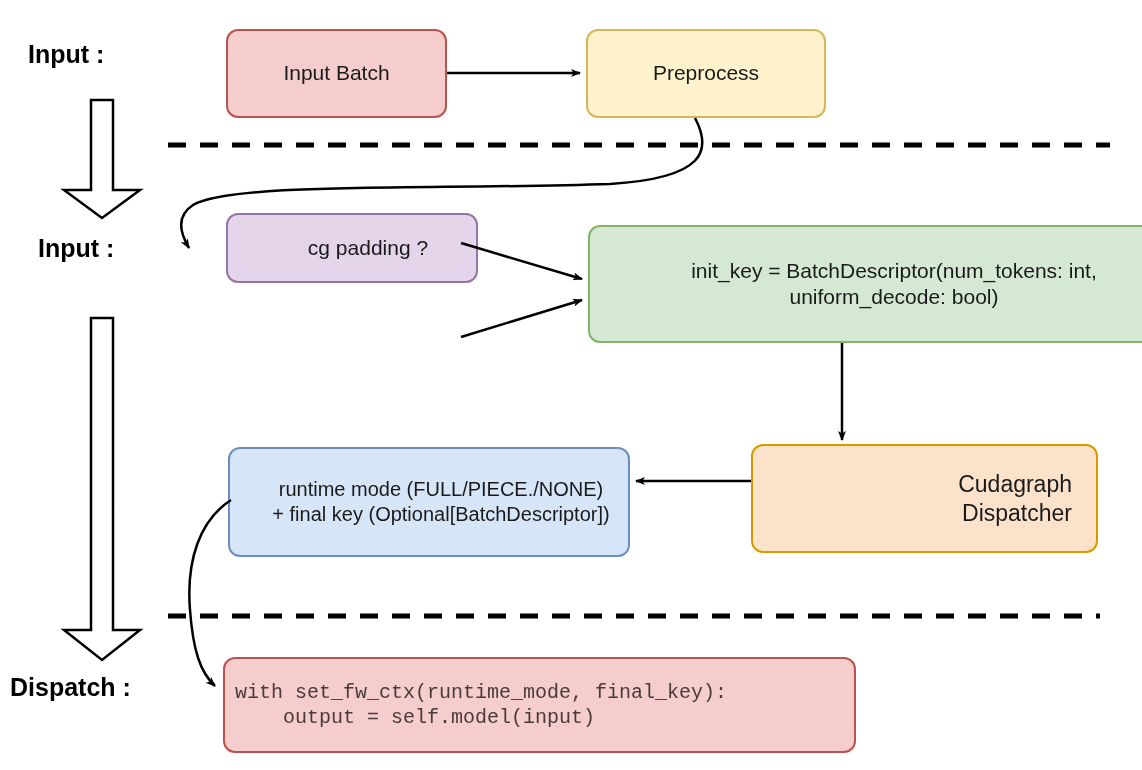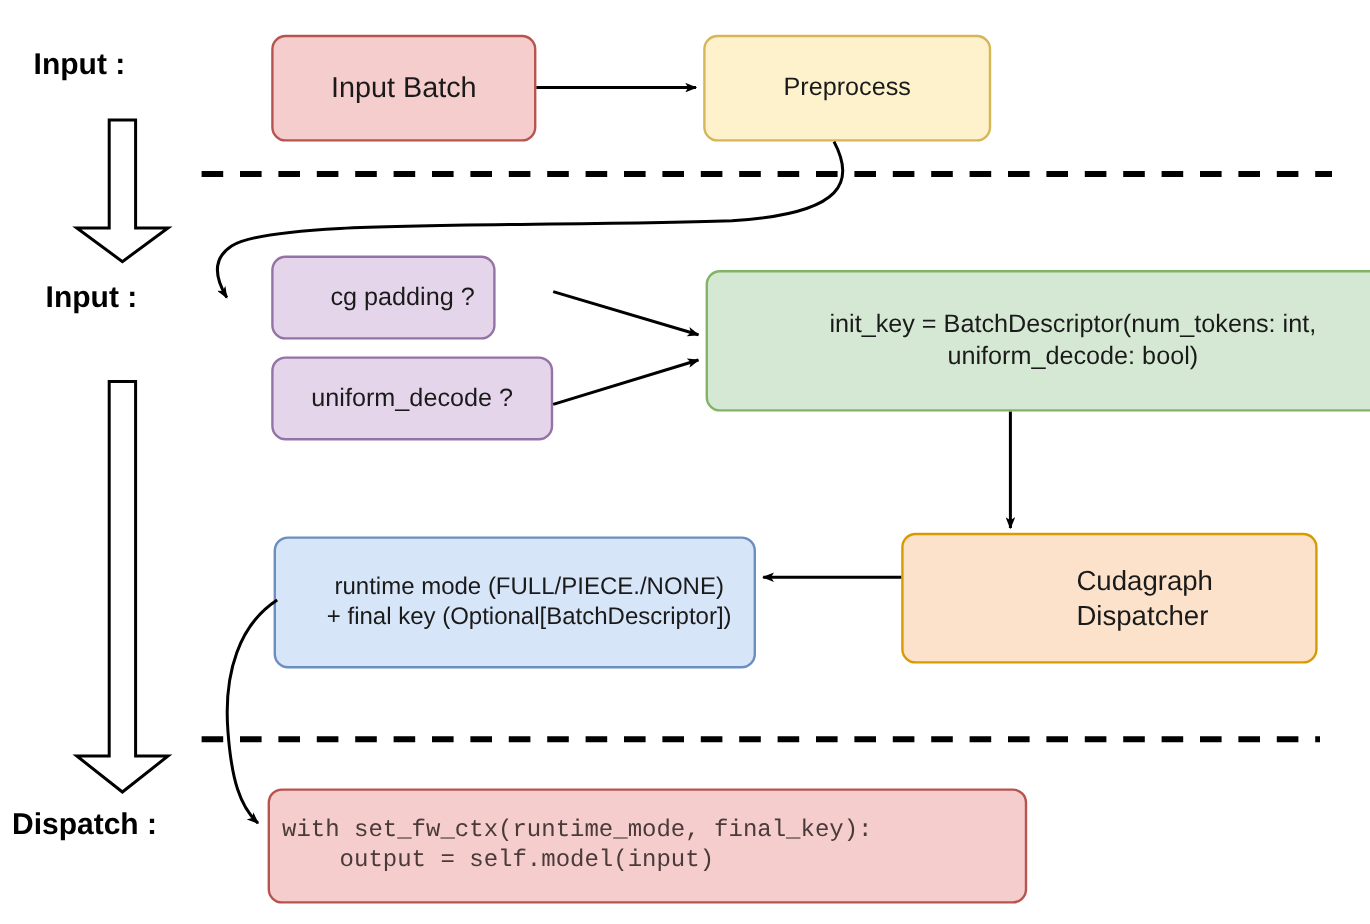--- a/index.html
+++ b/index.html
@@ -62,43 +62,40 @@
 </style>
 </head>
 <body>
 
 <div id="canvas">
 
   <div class="stage-label" style="left:28px; top:40px;">Input :</div>
   <div class="stage-label" style="left:38px; top:234px;">Input :</div>
   <div class="stage-label" style="left:10px; top:673px;">Dispatch :</div>
 
-  <div class="node" style="left:226px; top:29px; width:221px; height:89px; background:#f5cdcd; border-color:#b85450; font-size:24px;">
+  <div class="node" style="left:226px; top:29px; width:221px; height:89px; background:#f5cdcd; border-color:#b85450; font-size:21px;">
     <span class="node-label">Input Batch</span>
   </div>
 
   <div class="node" style="left:586px; top:29px; width:240px; height:89px; background:#fdf2cc; border-color:#d6b656; font-size:21px;">
     <span class="node-label">Preprocess</span>
   </div>
 
-  <div class="node" style="left:226px; top:213px; width:187px; height:70px; background:#e4d5ea; border-color:#9673a6; font-size:21px;padding-left:40px;">
+  <div class="node" style="left:226px; top:213px; width:252px; height:70px; background:#e4d5ea; border-color:#9673a6; font-size:21px;padding-left:40px;">
     <span class="node-label">cg padding ?</span>
   </div>
 
-  <div class="node" style="left:226px; top:297px; width:235px; height:70px; background:#e4d5ea; border-color:#9673a6; font-size:21px;">
-    <span class="node-label">uniform_decode ?</span>
-  </div>
 
   <div class="node" style="left:588px; top:225px; width:612px; height:118px; background:#d5e8d4; border-color:#82b366; font-size:21px; white-space:pre-line;">
     <span class="node-label" style="white-space:pre-line;">init_key = BatchDescriptor(num_tokens: int,
 uniform_decode: bool)</span>
   </div>
 
   <div class="node" style="left:751px; top:444px; width:347px; height:109px; background:#fce2ca; border-color:#d79b00; font-size:23px; white-space:pre-line; justify-content:flex-end; padding-right:24px;">
-    <span class="node-label" style="white-space:pre-line; text-align:left; width:175px;">Cudagraph
+    <span class="node-label" style="white-space:pre-line; text-align:right; width:175px;">Cudagraph
 Dispatcher</span>
   </div>
 
 
   <div class="node" style="left:228px; top:447px; width:402px; height:110px; background:#d7e5f9; border-color:#6c8ebf; font-size:20px; white-space:pre-line;">
     <span class="node-label" style="white-space:pre-line;margin-left:24px;">runtime mode (FULL/PIECE./NONE)
 + final key (Optional[BatchDescriptor])</span>
   </div>
 
   <div class="node code" style="left:223px; top:657px; width:633px; height:96px; background:#f5cdcd; border-color:#b85450; font-size:20px;">

